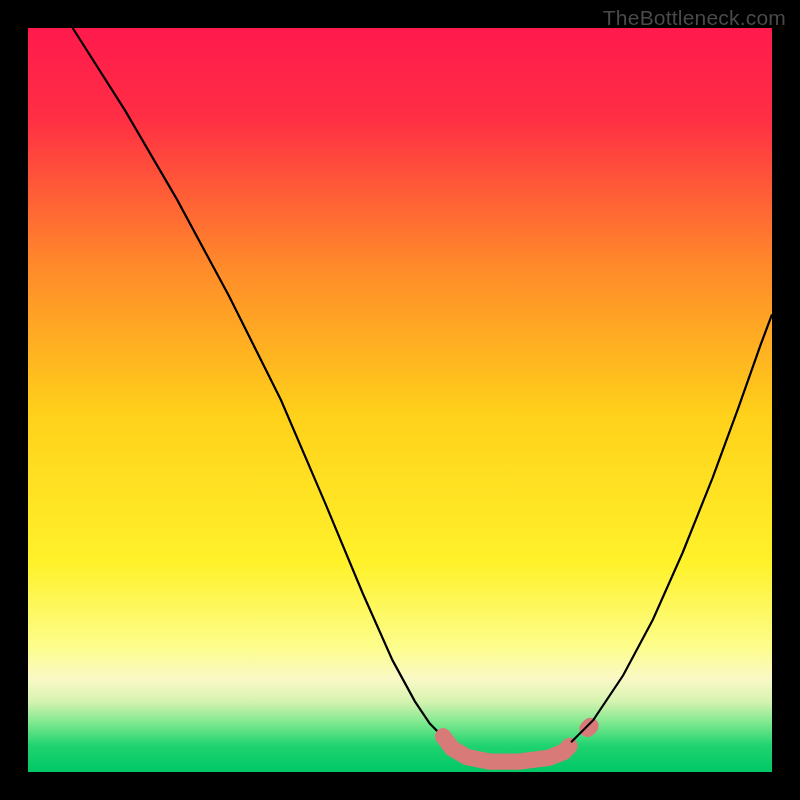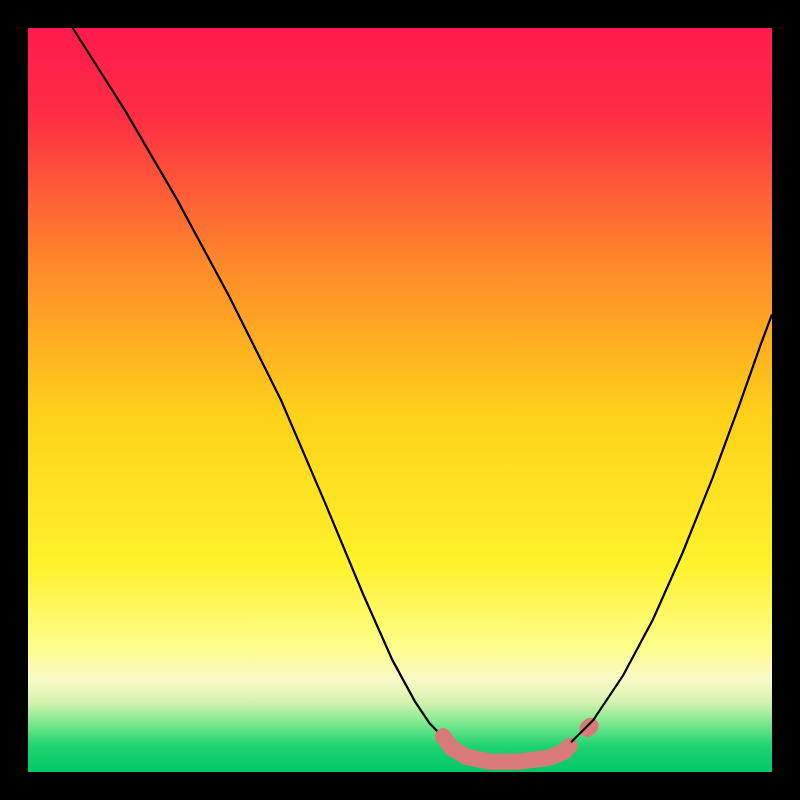--- a/index.html
+++ b/index.html
@@ -76,14 +76,15 @@
 
     <svg class="curves" viewBox="0 0 744 744" preserveAspectRatio="none">
     <path d="M44.64 0.00 L96.72 81.84 L148.80 171.12 L200.88 267.84 L252.96 372.00 L297.60 476.16 L334.80 565.44 L364.56 632.40 L386.88 673.32 L401.76 695.64 L412.92 706.80" fill="none" stroke="#000000" stroke-width="2.20"></path>
         <path d="M415.15 708.29 L424.08 720.19 L438.96 729.12 L461.28 733.58 L491.04 733.58 L520.80 729.86 L535.68 723.91 L541.63 717.96" fill="none" stroke="#d77a78" stroke-width="16.37" stroke-linecap="round"></path>
         <path d="M559.49 700.85 L562.46 697.87" fill="none" stroke="#d77a78" stroke-width="16.37" stroke-linecap="round"></path>
         <path d="M543.12 714.24 L565.44 691.92 L595.20 647.28 L624.96 591.48 L654.72 524.52 L684.48 450.12 L710.52 379.44 L732.84 316.20 L744.00 286.44" fill="none" stroke="#000000" stroke-width="2.20"></path>
       </svg>
 
   </div>
 
+  <div class="watermark">TheBottleneck.com</div>
 
 </div>
 
 </body></html>

